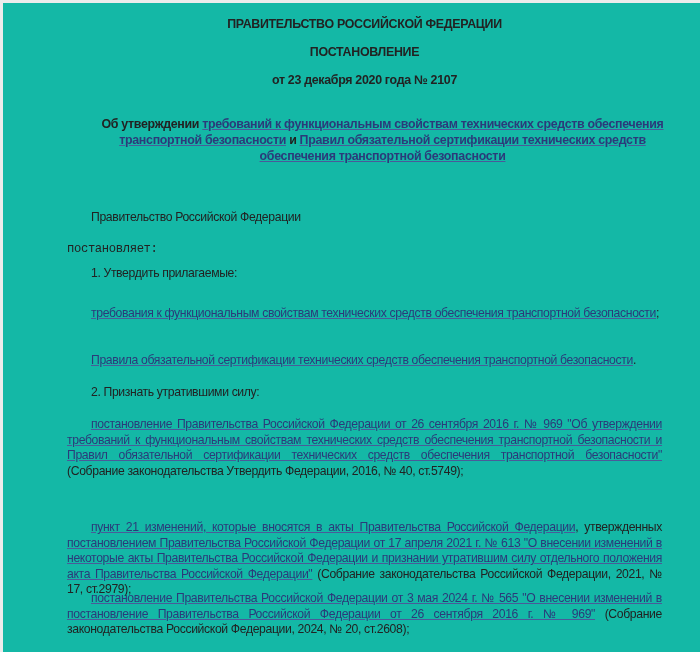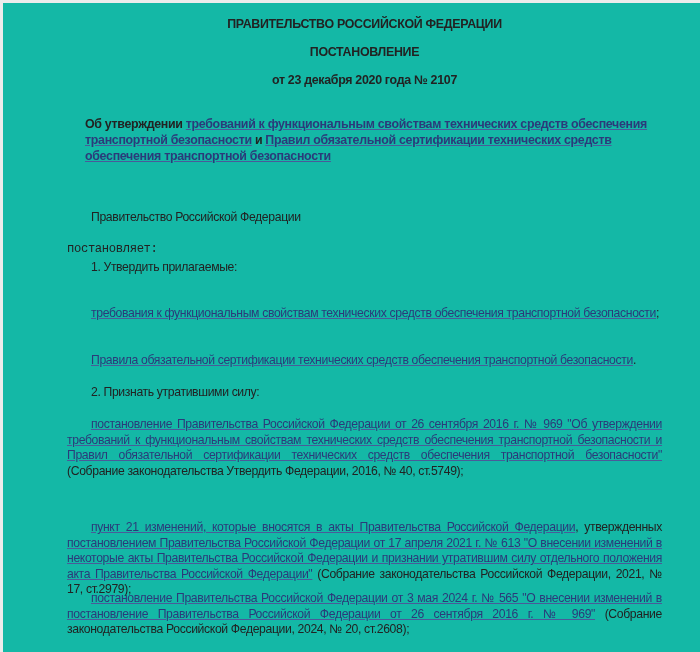--- a/index.html
+++ b/index.html
@@ -15,21 +15,21 @@
   .doc {
     position: absolute; left: 64px; width: 595px; top: 0;
     font-size: 12.2px; color: #222; letter-spacing: -0.35px;
   }
   .hdr {
     text-align: center; font-weight: bold; color: #222;
     font-size: 12.4px; letter-spacing: -0.3px;
   }
   a, .lnk { color: #2b3a7a; text-decoration: underline; text-decoration-color: #4a5a9a; }
   .title {
-    text-align: left; font-weight: bold; line-height: 16px;
+    text-align: center; font-weight: bold; line-height: 16px;
     font-size: 12.4px; letter-spacing: -0.3px; margin-left: 18px; margin-right: -22px;
   }
   p { margin: 0; text-align: justify; line-height: 15.5px; }
   .ind { text-indent: 24px; }
 </style>
 </head>
 <body>
 
 <div class="page">
   <div class="doc">
@@ -37,21 +37,21 @@
     <div class="hdr" style="position:absolute; top:14px; width:100%;">ПРАВИТЕЛЬСТВО РОССИЙСКОЙ ФЕДЕРАЦИИ</div>
     <div class="hdr" style="position:absolute; top:42px; width:100%;text-align:center;">ПОСТАНОВЛЕНИЕ</div>
     <div class="hdr" style="position:absolute; top:70px; width:100%;">от 23 декабря 2020 года № 2107</div>
 
     <div class="title" style="position:absolute; top:113px; width:100%;">
       <span>Об утверждении </span><a href="#" class="lnk">требований к функциональным свойствам технических средств обеспечения транспортной безопасности</a><span> и </span><a href="#" class="lnk">Правил обязательной сертификации технических средств обеспечения транспортной безопасности</a>
     </div>
 
     <p class="ind" style="position:absolute; top:207px; width:100%;">Правительство Российской Федерации</p>
     <p style="position:absolute; top:239px; width:100%;font-family:Liberation Mono, monospace;">постановляет:</p>
-    <p class="ind" style="position:absolute; top:257px; width:100%;">1. Утвердить прилагаемые:</p>
+    <p class="ind" style="position:absolute; top:263px; width:100%;">1. Утвердить прилагаемые:</p>
 
     <p class="ind" style="position:absolute; top:303px; width:100%; text-align-last:left;">
       <a href="#">требования к функциональным свойствам технических средств обеспечения транспортной безопасности</a><span>;</span>
     </p>
     <p class="ind" style="position:absolute; top:350px; width:100%;">
       <a href="#">Правила обязательной сертификации технических средств обеспечения транспортной безопасности</a><span>.</span>
     </p>
 
     <p class="ind" style="position:absolute; top:382px; width:100%;">2. Признать утратившими силу:</p>
 

